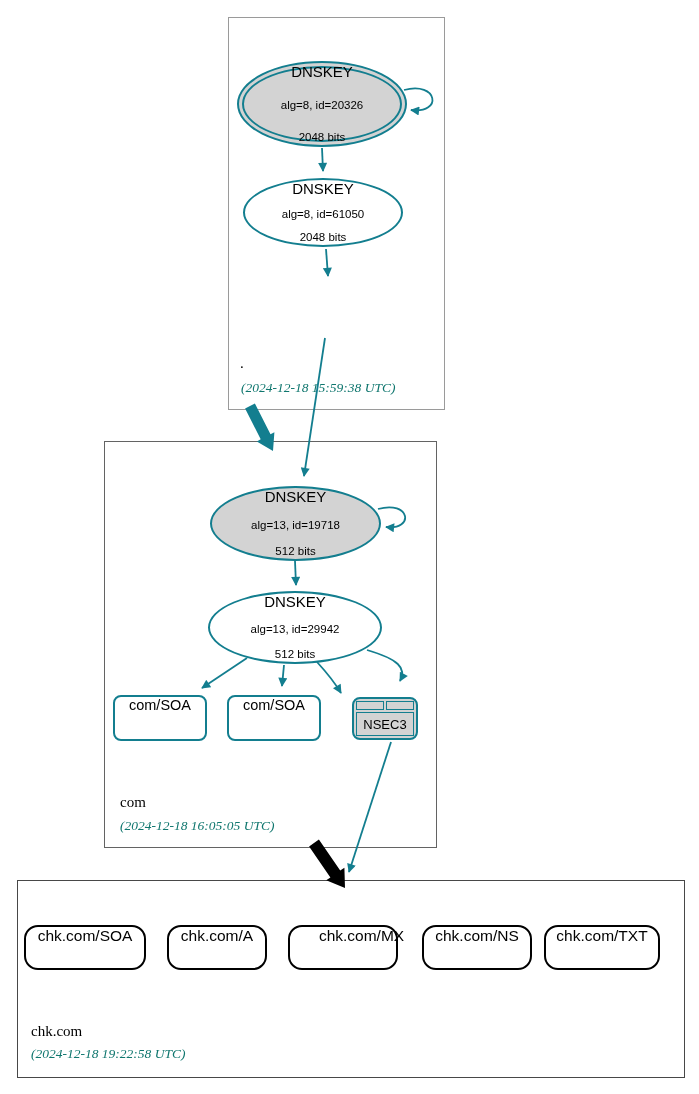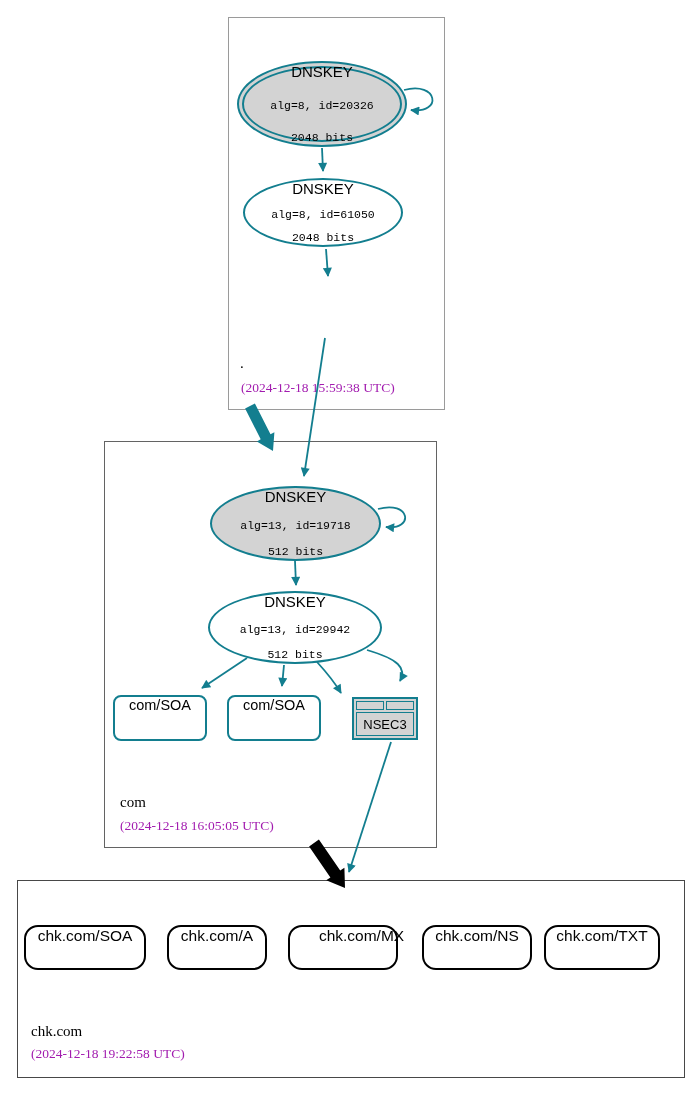--- a/index.html
+++ b/index.html
@@ -13,34 +13,34 @@
   }
   .zone-box{position:absolute;box-sizing:border-box;background:transparent;}
   .zone-box.root{border:1px solid #9a9a9a;}
   .zone-box.com{border:1px solid #636363;}
   .zone-box.chk{border:1px solid #474747;}
   .zone-name{
     position:absolute;font-family:"Liberation Serif",serif;font-size:15px;color:#000;
     white-space:nowrap;z-index:3;
   }
   .zone-ts{
-    position:absolute;font-family:"Liberation Serif",serif;font-size:13.5px;color:#a21caf;
-    white-space:nowrap;z-index:3;
+    position:absolute;font-family:"Liberation Serif",serif;font-size:13.5px;color:#0f766e;
+    white-space:nowrap;z-index:3;font-style:italic;
   }
   .node{position:absolute;box-sizing:border-box;z-index:2;display:flex;flex-direction:column;
         align-items:center;justify-content:space-between;text-align:center;background:#fff;}
   .ellipse{border:2px solid var(--teal);border-radius:50%;}
   .gray{background:var(--fill-gray);}
   .inner-ring{position:absolute;inset:3px;border:2px solid var(--teal);border-radius:50%;pointer-events:none;}
   .node-title{font-size:15px;line-height:1.2;color:#000;z-index:1;}
   .node-title.big{font-size:17px;}
-  .node-detail{font-family:Liberation Mono, monospace;font-size:11.5px;line-height:1.18;color:#000;z-index:1;}
+  .node-detail{font-family:Liberation Sans, sans-serif;font-size:11.5px;line-height:1.18;color:#000;z-index:1;}
   .rrbox{border:2px solid var(--teal);border-radius:8px;font-size:14.5px;color:#000;}
   .rrbox-black{border:2px solid #000;border-radius:14px;font-size:15.5px;color:#000;}
-  .nsec3{border:2.5px solid var(--teal);background:var(--fill-gray);border-radius:0;
+  .nsec3{border:2.5px solid var(--teal);background:var(--fill-gray);border-radius:8px;
          display:flex;justify-content:flex-start;padding:2px;}
   .nsec3-cells{display:flex;gap:2px;height:9px;width:100%;box-sizing:border-box;}
   .nsec3-cell{flex:1;border:1.5px solid var(--teal);background:var(--fill-gray);box-sizing:border-box;}
   .nsec3-label{margin-top:2px;border:1.5px solid var(--teal);background:var(--fill-gray);
                flex:1;display:flex;align-items:center;justify-content:center;
                font-size:13px;box-sizing:border-box;width:100%;}
   svg.edges{position:absolute;left:0;top:0;z-index:4;pointer-events:none;}
 </style>
 </head>
 <body>

